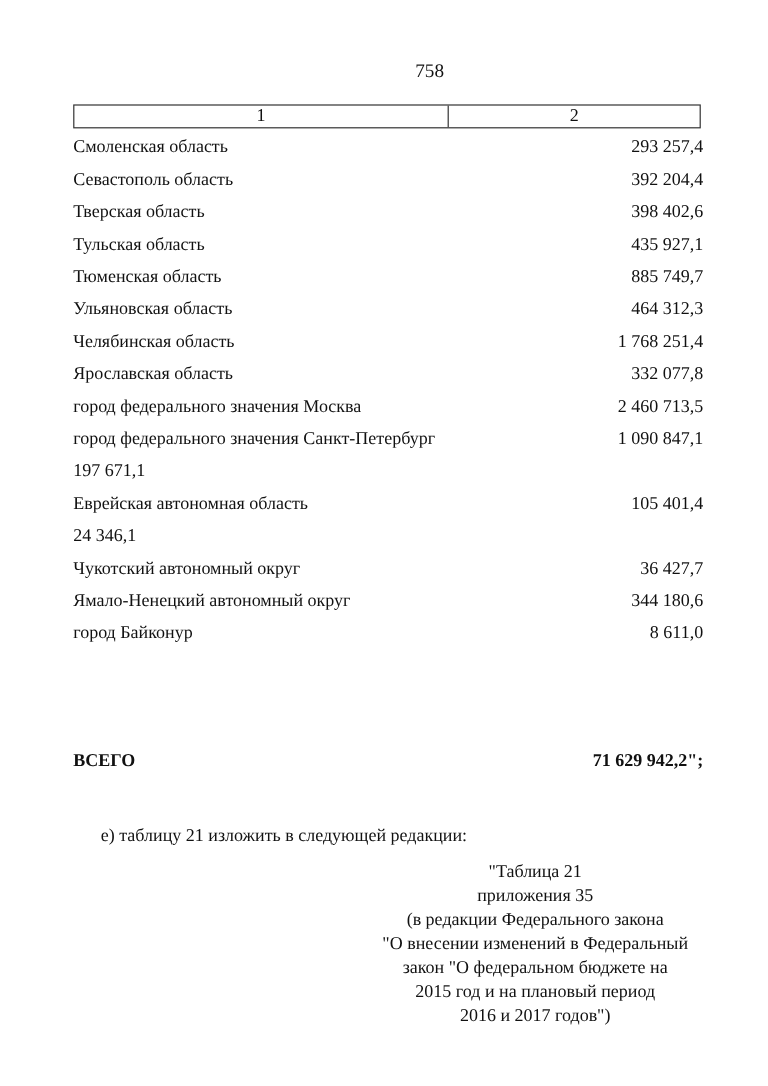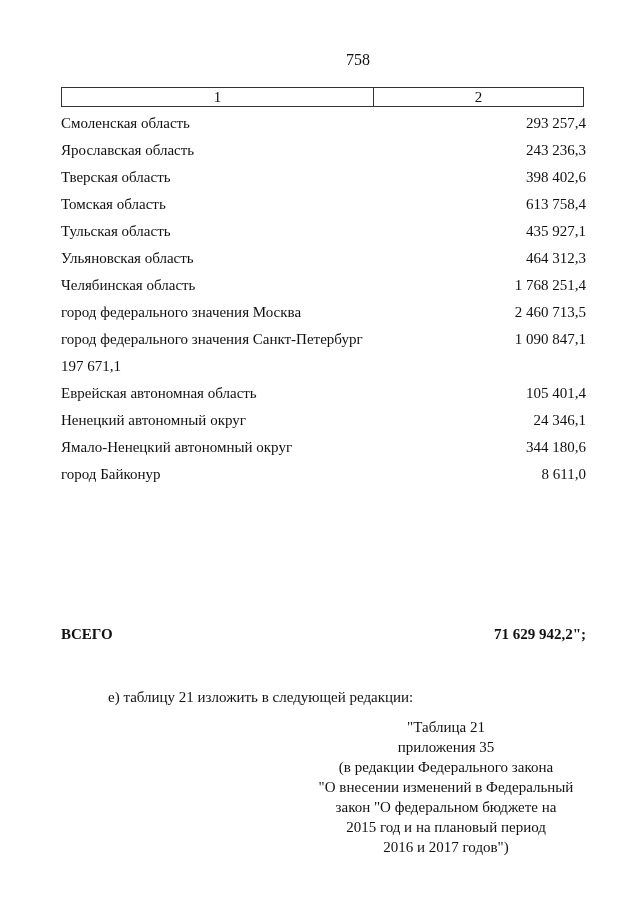--- a/index.html
+++ b/index.html
@@ -8,81 +8,88 @@
   .page-number { position: absolute; top: 51px; left: 0; width: 100%; text-align: center; font-size: 16px; padding-left: 76px; box-sizing: border-box; }
   .header-row { position: absolute; top: 87px; left: 61px; width: 523px; height: 20px;
                 border: 1px solid #333; display: flex; box-sizing: border-box; }
   .header-row .c1 { width: 311px; border-right: 1px solid #333; text-align: center; line-height: 18px; }
   .header-row .c2 { flex: 1; text-align: center; line-height: 18px; }
   .rows { position: absolute; top: 111px; left: 61px; width: 525px; }
   .row { display: flex; justify-content: space-between; height: 27px; line-height: 24px; gap: 40px; }
   .row .name { white-space: nowrap; }
   .row .val { text-align: center; white-space: nowrap; }
   .total { position: absolute; top: 626px; left: 61px; width: 525px; display: flex; justify-content: space-between; font-weight: bold; gap: 32px; }
-  .instruction { position: absolute; top: 689px; left: 84px; margin-left: 24px; }
+  .instruction { position: absolute; top: 689px; left: 84px; }
   .caption { position: absolute; top: 717px; left: 296px; width: 300px; text-align: center; line-height: 20px; }
   .caption div { white-space: nowrap; }
 </style>
 </head>
 <body>
 
 <div class="page-number">758</div>
 
 <div class="header-row">
   <div class="c1">1</div>
   <div class="c2">2</div>
 </div>
 
 <div class="rows">
   <div class="row">
       <span class="name">Смоленская область</span>
       <span class="val">293 257,4</span>
     </div>
   <div class="row">
-      <span class="name">Ярославская область</span>
-      <span class="val">243 236,3</span>
+      <span class="name">Севастополь область</span>
+      <span class="val">392 204,4</span>
     </div>
   <div class="row">
       <span class="name">Тверская область</span>
       <span class="val">398 402,6</span>
     </div>
   <div class="row">
-      <span class="name">Томская область</span>
-      <span class="val">613 758,4</span>
+      <span class="name">Тульская область</span>
+      <span class="val">435 927,1</span>
     </div>
   <div class="row">
-      <span class="name">Тульская область</span>
-      <span class="val">435 927,1</span>
+      <span class="name">Тюменская область</span>
+      <span class="val">885 749,7</span>
     </div>
   <div class="row">
       <span class="name">Ульяновская область</span>
       <span class="val">464 312,3</span>
     </div>
   <div class="row">
       <span class="name">Челябинская область</span>
       <span class="val">1 768 251,4</span>
+    </div>
+  <div class="row">
+      <span class="name">Ярославская область</span>
+      <span class="val">332 077,8</span>
     </div>
   <div class="row">
       <span class="name">город федерального значения Москва</span>
       <span class="val">2 460 713,5</span>
     </div>
   <div class="row">
       <span class="name">город федерального значения Санкт-Петербург</span>
       <span class="val">1 090 847,1</span>
     </div>
   <div class="row">
       <span class="val">197 671,1</span>
     </div>
   <div class="row">
       <span class="name">Еврейская автономная область</span>
       <span class="val">105 401,4</span>
     </div>
   <div class="row">
-      <span class="name">Ненецкий автономный округ</span>
       <span class="val">24 346,1</span>
+    </div>
+  <div class="row">
+      <span class="name">Чукотский автономный округ</span>
+      <span class="val">36 427,7</span>
     </div>
   <div class="row">
       <span class="name">Ямало-Ненецкий автономный округ</span>
       <span class="val">344 180,6</span>
     </div>
   <div class="row">
       <span class="name">город Байконур</span>
       <span class="val">8 611,0</span>
     </div>
 </div>

